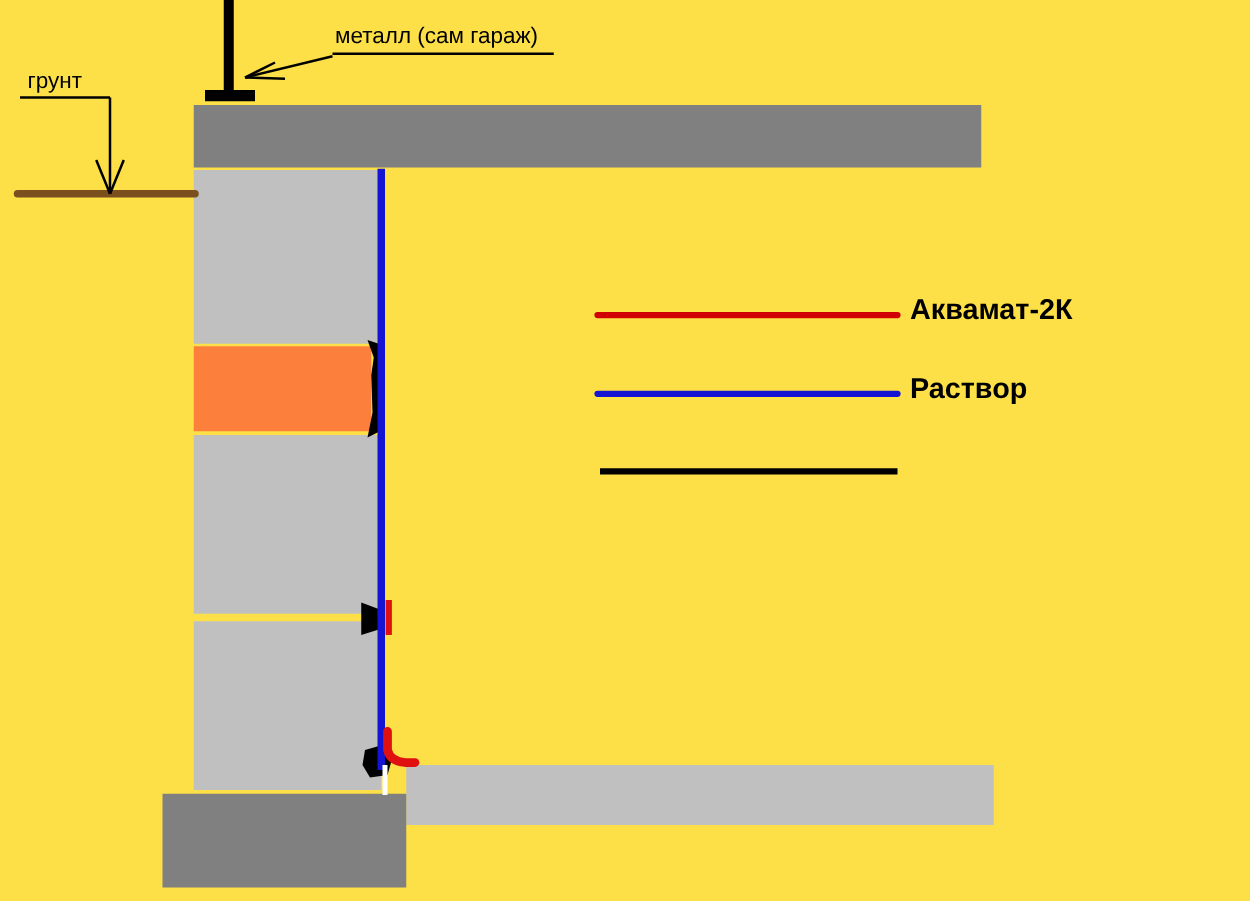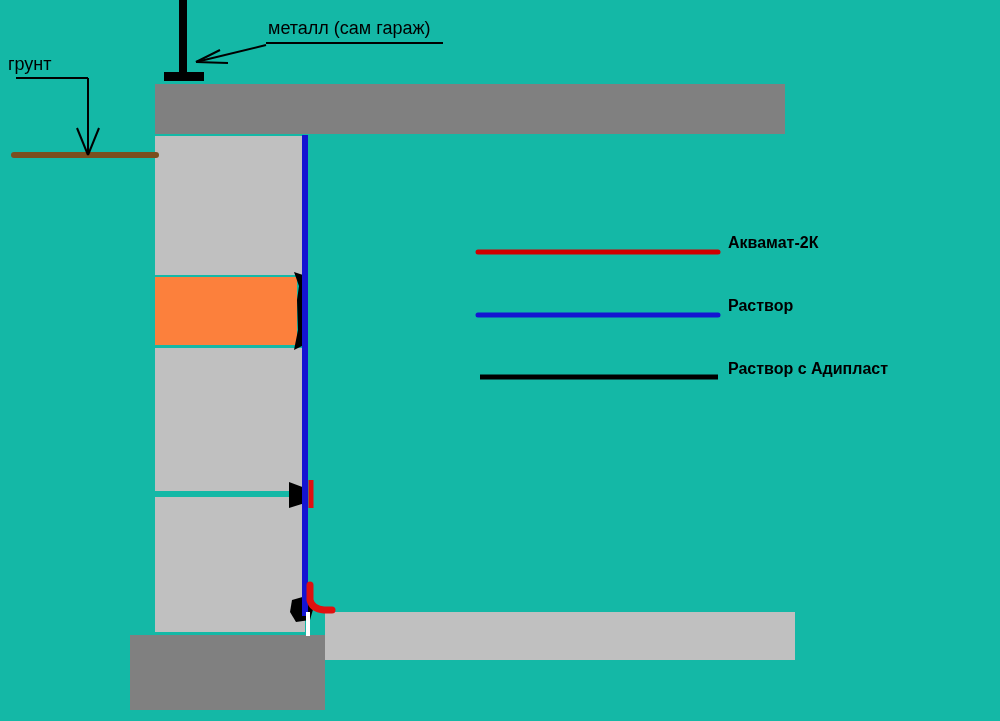--- a/index.html
+++ b/index.html
@@ -7,49 +7,49 @@
     padding: 0;
     background: #ffffff;
   }
   body {
     font-family: "Liberation Sans", sans-serif;
   }
   #canvas {
     position: relative;
     width: 1000px;
     height: 721px;
-    background: #14b8a6;
+    background: #fde047;
     overflow: hidden;
   }
   #diagram-svg {
     position: absolute;
     top: 0;
     left: 0;
     width: 1000px;
     height: 721px;
   }
   .legend-label {
     position: absolute;
     font-family: "Liberation Sans", sans-serif;
     font-weight: bold;
-    font-size: 16px;
+    font-size: 23px;
     color: #000000;
     white-space: nowrap;
     letter-spacing: 0px;
   }
   .annot-label {
     position: absolute;
     font-family: "Liberation Sans", sans-serif;
     font-weight: normal;
     font-size: 18px;
     color: #000000;
     white-space: nowrap;
   }
   #label-metall { left: 268px; top: 18px; }
-  #label-grunt  { left: 8px;  top: 54px; }
+  #label-grunt  { left: 22px;  top: 54px; }
   #legend-label-0 { left: 728px; top: 234px; }
   #legend-label-1 { left: 728px; top: 297px; }
   #legend-label-2 { left: 728px; top: 360px; }
 </style>
 </head>
 <body>
 
 <div id="canvas">
 
   <svg id="diagram-svg" viewBox="0 0 1000 721" xmlns="http://www.w3.org/2000/svg">
@@ -104,15 +104,14 @@
   </svg>
 
   <div class="annot-label" id="label-metall">металл (сам гараж)</div>
 
   <div class="annot-label" id="label-grunt">грунт</div>
 
   <div class="legend-label" id="legend-label-0">Аквамат-2К</div>
 
   <div class="legend-label" id="legend-label-1">Раствор</div>
 
-  <div class="legend-label" id="legend-label-2">Раствор с Адипласт</div>
 
 </div>
 
 </body></html>

